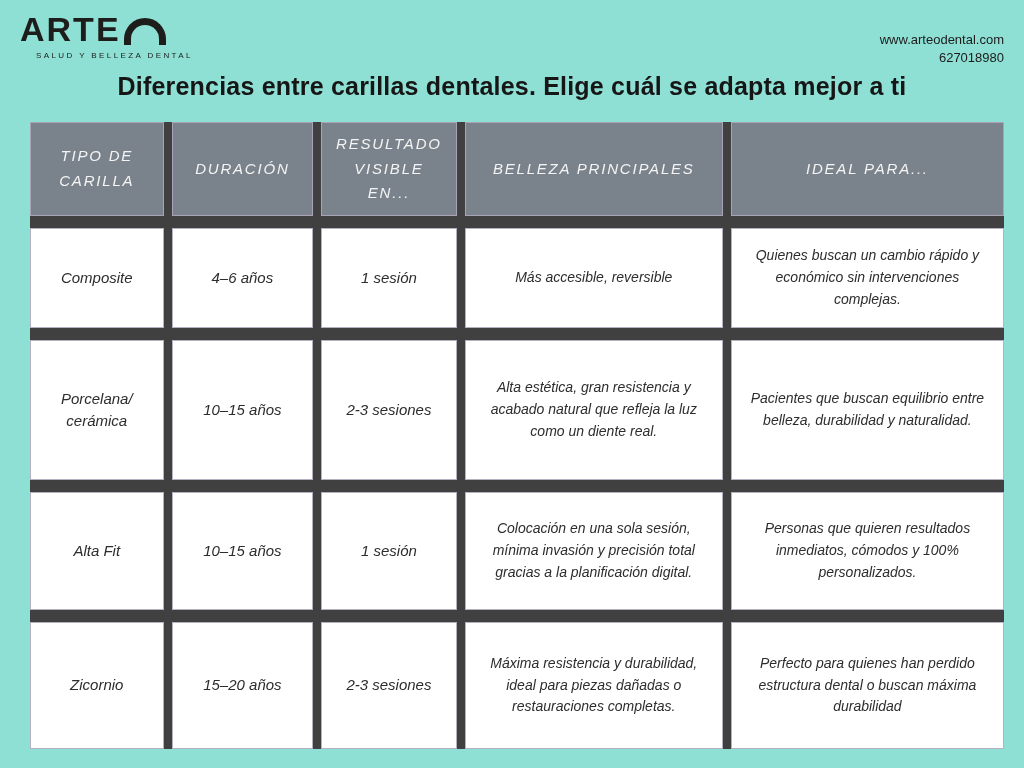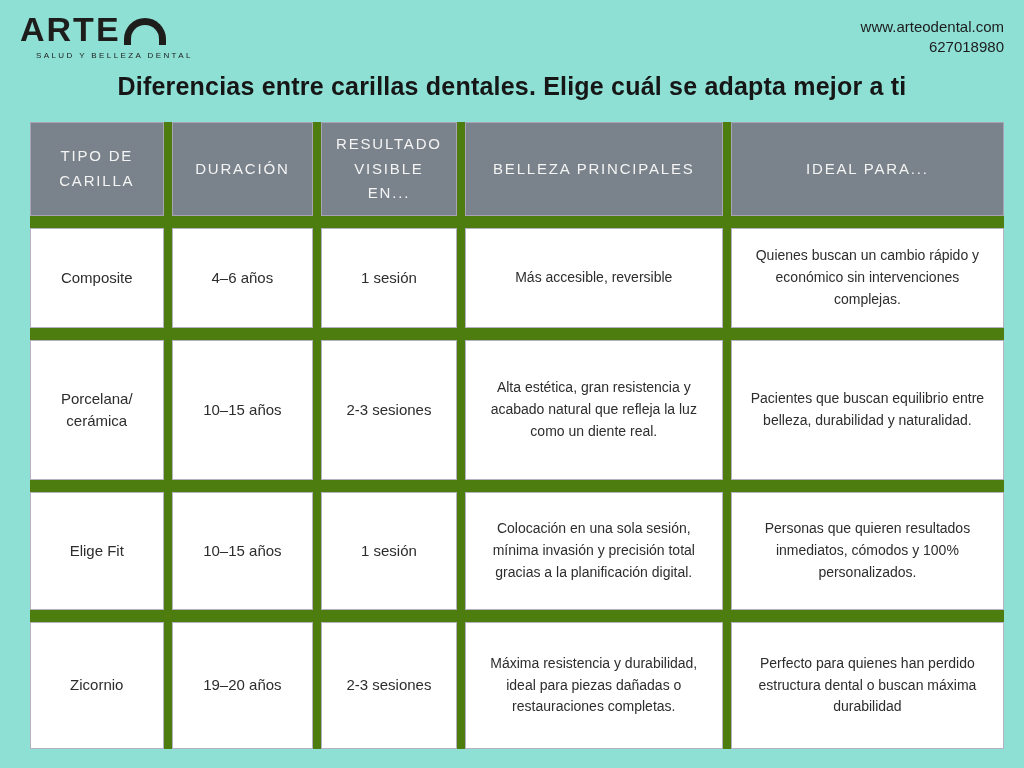--- a/index.html
+++ b/index.html
@@ -26,39 +26,40 @@
     width:28px; height:20px;
     border:7px solid #1d1d1b; border-bottom:none;
     border-radius:21px 21px 0 0;
     margin-left:3px; margin-bottom:1px;
   }
   .tagline {
     font-size:8px; letter-spacing:2.4px; color:#1d1d1b;
     margin-top:5px; margin-left:16px;
   }
   .contact {
-    text-align:right; font-size:15px; line-height:1.35; color:#1c1c1c;
-    margin-top:5px;
+    text-align:right; font-size:13px; line-height:1.35; color:#1c1c1c;
+    margin-top:19px;
   }
   
   .title {
     position:absolute; left:0; right:0; top:72px;
     text-align:center;
     font-size:25px; font-weight:bold; letter-spacing:0.2px;
     color:#161616;
   }
   
   .grid {
     position:absolute; left:30px; top:122px;
     width:974px;
     display:grid;
     grid-template-columns:133fr 141fr 135fr 257fr 272fr;
     grid-template-rows:94px 100px 140px 118px 127px;
     column-gap:8px; row-gap:12px;
-    background:#4d7c0f;
+    background:#404040;
+    font-style:italic;
   }
   .hcell {
     background:#7a838b;
     border:1px solid #aaa3b8;
     color:#f4f4f4;
     display:flex; align-items:center; justify-content:center;
     text-align:center;
     font-size:15px; letter-spacing:1.8px; line-height:1.65;
     padding:0 10px;
     box-sizing:border-box;
@@ -109,27 +110,27 @@
     <div class="cell">1 sesión</div>
     <div class="cell long">Más accesible, reversible</div>
     <div class="cell long">Quienes buscan un cambio rápido y económico sin intervenciones complejas.</div>
 
     <div class="cell">Porcelana/ cerámica</div>
     <div class="cell">10–15 años</div>
     <div class="cell">2-3 sesiones</div>
     <div class="cell long">Alta estética, gran resistencia y acabado natural que refleja la luz como un diente real.</div>
     <div class="cell long">Pacientes que buscan equilibrio entre belleza, durabilidad y naturalidad.</div>
 
-    <div class="cell">Elige Fit</div>
+    <div class="cell">Alta Fit</div>
     <div class="cell">10–15 años</div>
     <div class="cell">1 sesión</div>
     <div class="cell long">Colocación en una sola sesión, mínima invasión y precisión total gracias a la planificación digital.</div>
     <div class="cell long">Personas que quieren resultados inmediatos, cómodos y 100% personalizados.</div>
 
     <div class="cell">Zicornio</div>
-    <div class="cell">19–20 años</div>
+    <div class="cell">15–20 años</div>
     <div class="cell">2-3 sesiones</div>
     <div class="cell long">Máxima resistencia y durabilidad, ideal para piezas dañadas o restauraciones completas.</div>
     <div class="cell long">Perfecto para quienes han perdido estructura dental o buscan máxima durabilidad</div>
 
   </div>
 
 </div>
 
 </body></html>

